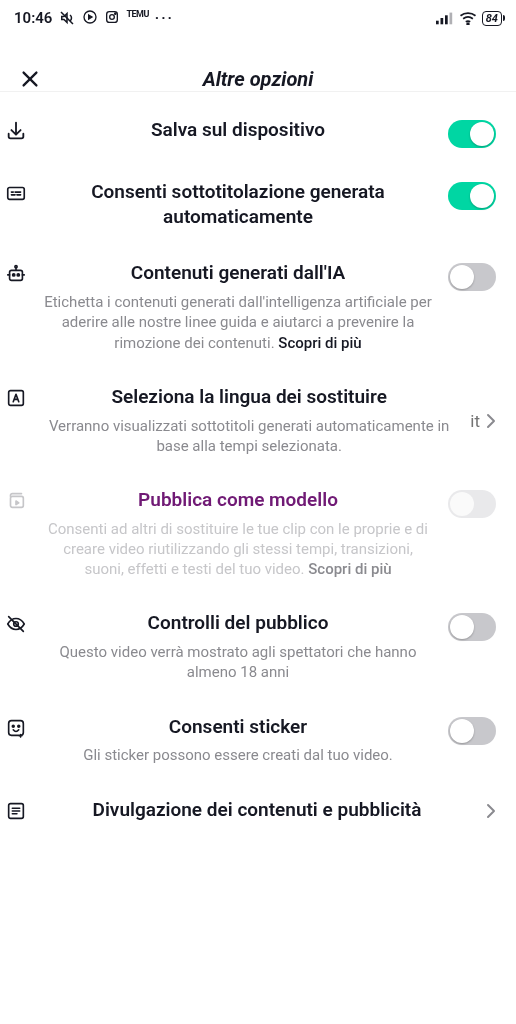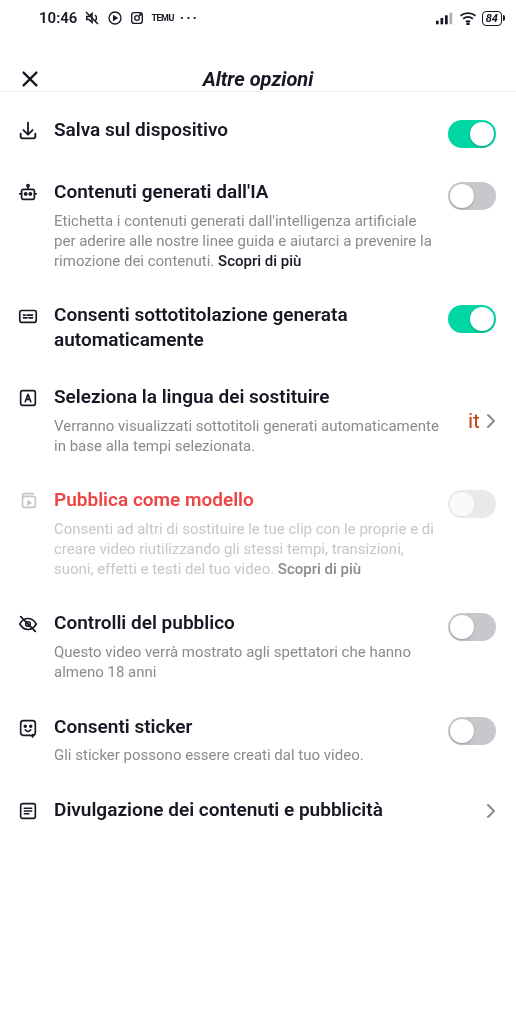--- a/index.html
+++ b/index.html
@@ -13,21 +13,21 @@
   }
   .status-bar {
     height: 36px;
     display: flex;
     align-items: center;
     justify-content: space-between;
     padding: 0 14px;
     font-size: 15px;
     font-weight: 600;
   }
-  .status-left { display: flex; align-items: center; gap: 6px; margin-left: 25px; }
+  .status-left { display: flex; align-items: flex-start; gap: 6px; }
   .status-right { display: flex; align-items: center; gap: 5px; }
   .status-icon { display: inline-flex; }
   .header {
     height: 56px;
     display: flex;
     align-items: flex-end;
     position: relative;
     border-bottom: 1px solid #f1f1f1;
     font-style: italic;
   }
@@ -41,39 +41,40 @@
   }
   .header-title {
     flex: 1;
     text-align: center;
     font-size: 20px;
     font-weight: 700;
   }
   .list { padding-top: 10px; }
   .row {
     display: flex;
-    padding: 16px 20px 16px 16px;
+    padding: 16px 20px 16px 4px;
     gap: 14px;
+    text-align: center;
   }
   .row-icon {
     flex: 0 0 24px;
     height: 24px;
     display: flex;
     align-items: flex-start;
     justify-content: center;
     padding-top: 2px;
   }
   .row-body { flex: 1; min-width: 0; }
   .row-title {
     font-size: 19px;
     font-weight: 600;
     line-height: 1.3;
     color: #161823;
   }
-  .row-title.disabled { color: #ef4444; }
+  .row-title.disabled { color: #701a75; }
   .row-desc {
     margin-top: 6px;
     font-size: 15px;
     line-height: 1.35;
     color: #8a8a8f;
   }
   .row-desc.disabled { color: #c6c6c9; }
   .row-desc .more { color: #161823; font-weight: 500; }
   .row-desc.disabled .more { color: #8a8a8f; }
   .row-tail {
@@ -95,21 +96,21 @@
     top: 2px;
     background: #fff;
     box-shadow: 0 1px 2px rgba(0,0,0,0.25);
   }
   .toggle.on { background: #00d6a3; }
   .toggle.on .knob { right: 2px; }
   .toggle.off { background: #c8c8cc; }
   .toggle.off .knob { left: 2px; background: #fff; }
   .toggle.off-disabled { background: #e9e9eb; }
   .toggle.off-disabled .knob { left: 2px; background: #fafafa; box-shadow: none; }
-  .tail-text { font-size: 21px; color: #c2410c; align-self:center;}
+  .tail-text { font-size: 17px; color: #737373; align-self:center;}
   .chevron { color: #8a8a8f; align-self:center;}
   svg { display: block; }
 </style>
 </head>
 <body>
 
 <div class="status-bar">
   <div class="status-left">
     <span>10:46</span>
     <span class="status-icon">
@@ -184,20 +185,37 @@
     </div>
     <div class="row-tail">
       <div class="toggle on">
           <div class="knob"></div>
         </div>
     </div>
   </div>
 
   <div class="row">
     <div class="row-icon">
+      <svg width="22" height="22" viewBox="0 0 24 24" fill="none" stroke="#161823" stroke-width="1.8" stroke-linecap="round">
+          <rect x="3" y="6" width="18" height="13" rx="2"></rect>
+          <path d="M7 14h4M13 14h4M7 11h2M11 11h6"></path>
+        </svg>
+    </div>
+    <div class="row-body">
+      <div class="row-title">Consenti sottotitolazione generata automaticamente</div>
+    </div>
+    <div class="row-tail">
+      <div class="toggle on">
+          <div class="knob"></div>
+        </div>
+    </div>
+  </div>
+
+  <div class="row">
+    <div class="row-icon">
       <svg width="22" height="22" viewBox="0 0 24 24" fill="none" stroke="#161823" stroke-width="1.8" stroke-linecap="round" stroke-linejoin="round">
           <rect x="5" y="8" width="14" height="11" rx="2"></rect>
           <circle cx="9.5" cy="13" r="1.2" fill="#161823"></circle>
           <circle cx="14.5" cy="13" r="1.2" fill="#161823"></circle>
           <path d="M12 8V5"></path>
           <circle cx="12" cy="4" r="1.2"></circle>
           <path d="M3 13h2M19 13h2"></path>
         </svg>
     </div>
     <div class="row-body">
@@ -206,37 +224,20 @@
     </div>
     <div class="row-tail">
       <div class="toggle off">
           <div class="knob"></div>
         </div>
     </div>
   </div>
 
   <div class="row">
     <div class="row-icon">
-      <svg width="22" height="22" viewBox="0 0 24 24" fill="none" stroke="#161823" stroke-width="1.8" stroke-linecap="round">
-          <rect x="3" y="6" width="18" height="13" rx="2"></rect>
-          <path d="M7 14h4M13 14h4M7 11h2M11 11h6"></path>
-        </svg>
-    </div>
-    <div class="row-body">
-      <div class="row-title">Consenti sottotitolazione generata automaticamente</div>
-    </div>
-    <div class="row-tail">
-      <div class="toggle on">
-          <div class="knob"></div>
-        </div>
-    </div>
-  </div>
-
-  <div class="row">
-    <div class="row-icon">
       <svg width="22" height="22" viewBox="0 0 24 24" fill="none" stroke="#161823" stroke-width="1.8" stroke-linecap="round" stroke-linejoin="round">
           <rect x="4" y="4" width="16" height="16" rx="2"></rect>
           <path d="M9 16l3-8 3 8M10 13.5h4"></path>
         </svg>
     </div>
     <div class="row-body">
       <div class="row-title">Seleziona la lingua dei sostituire</div>
       <div class="row-desc">Verranno visualizzati sottotitoli generati automaticamente in base alla tempi selezionata.</div>
     </div>
     <div class="row-tail">

